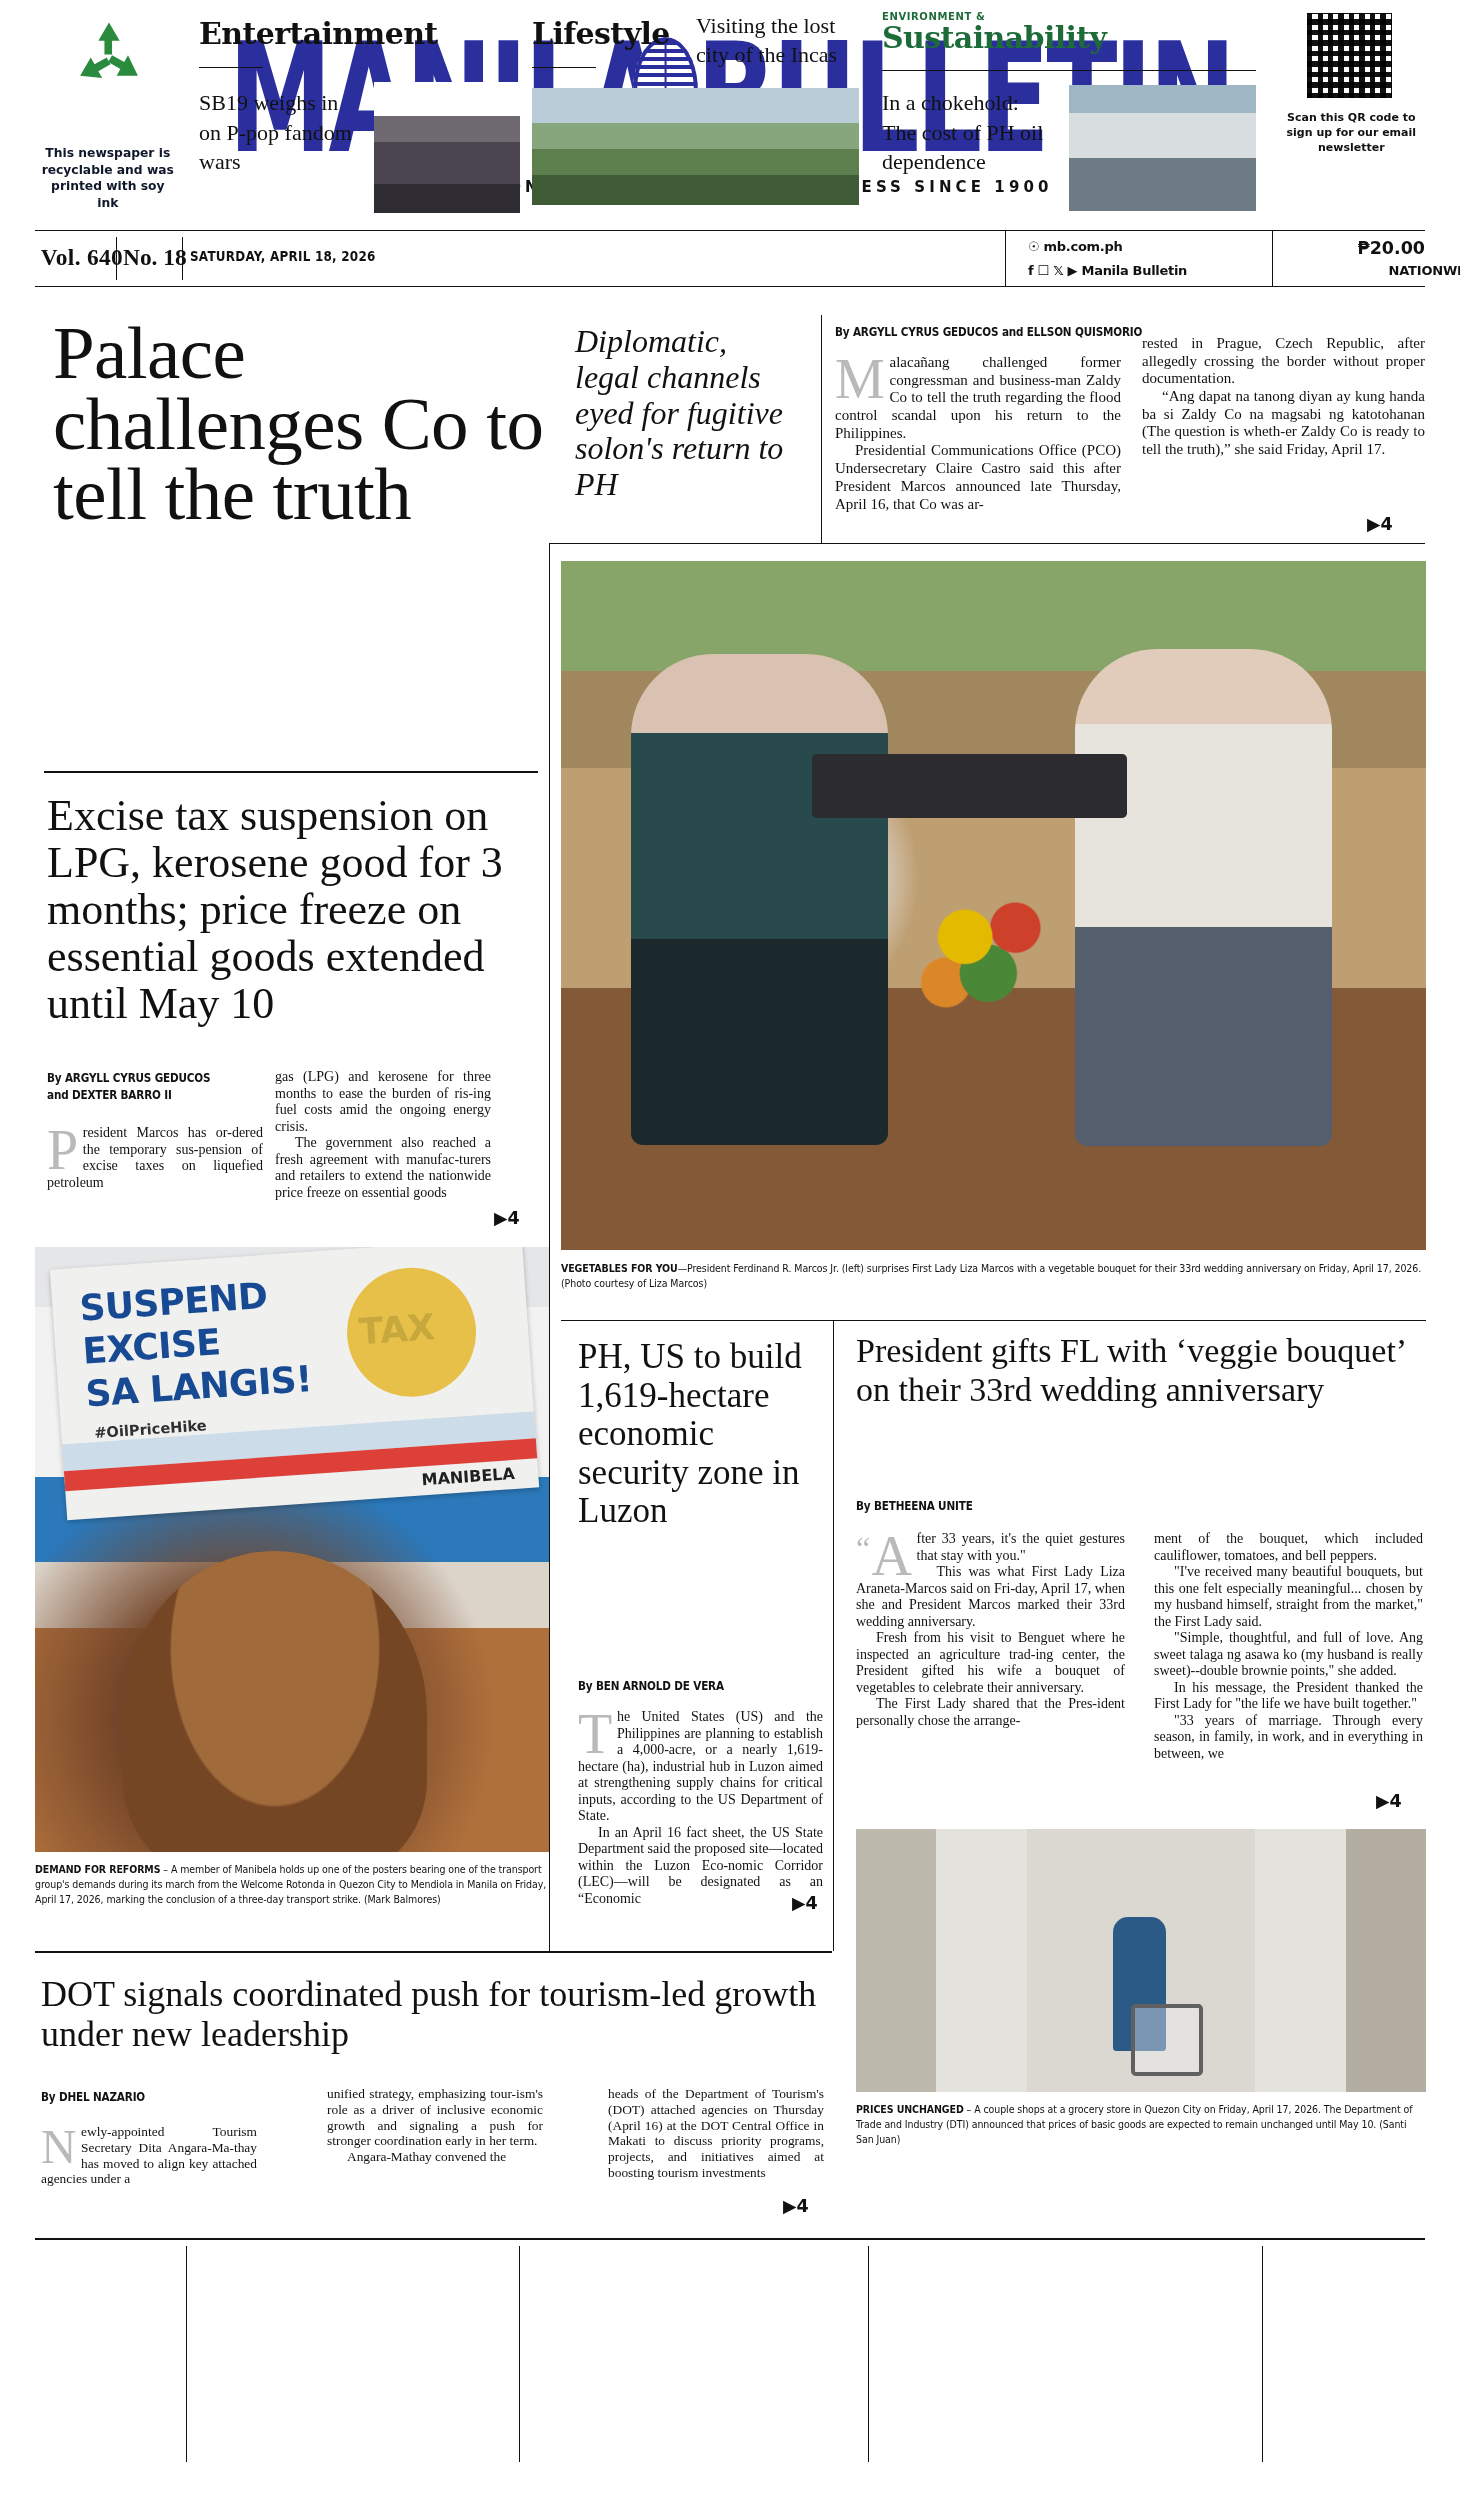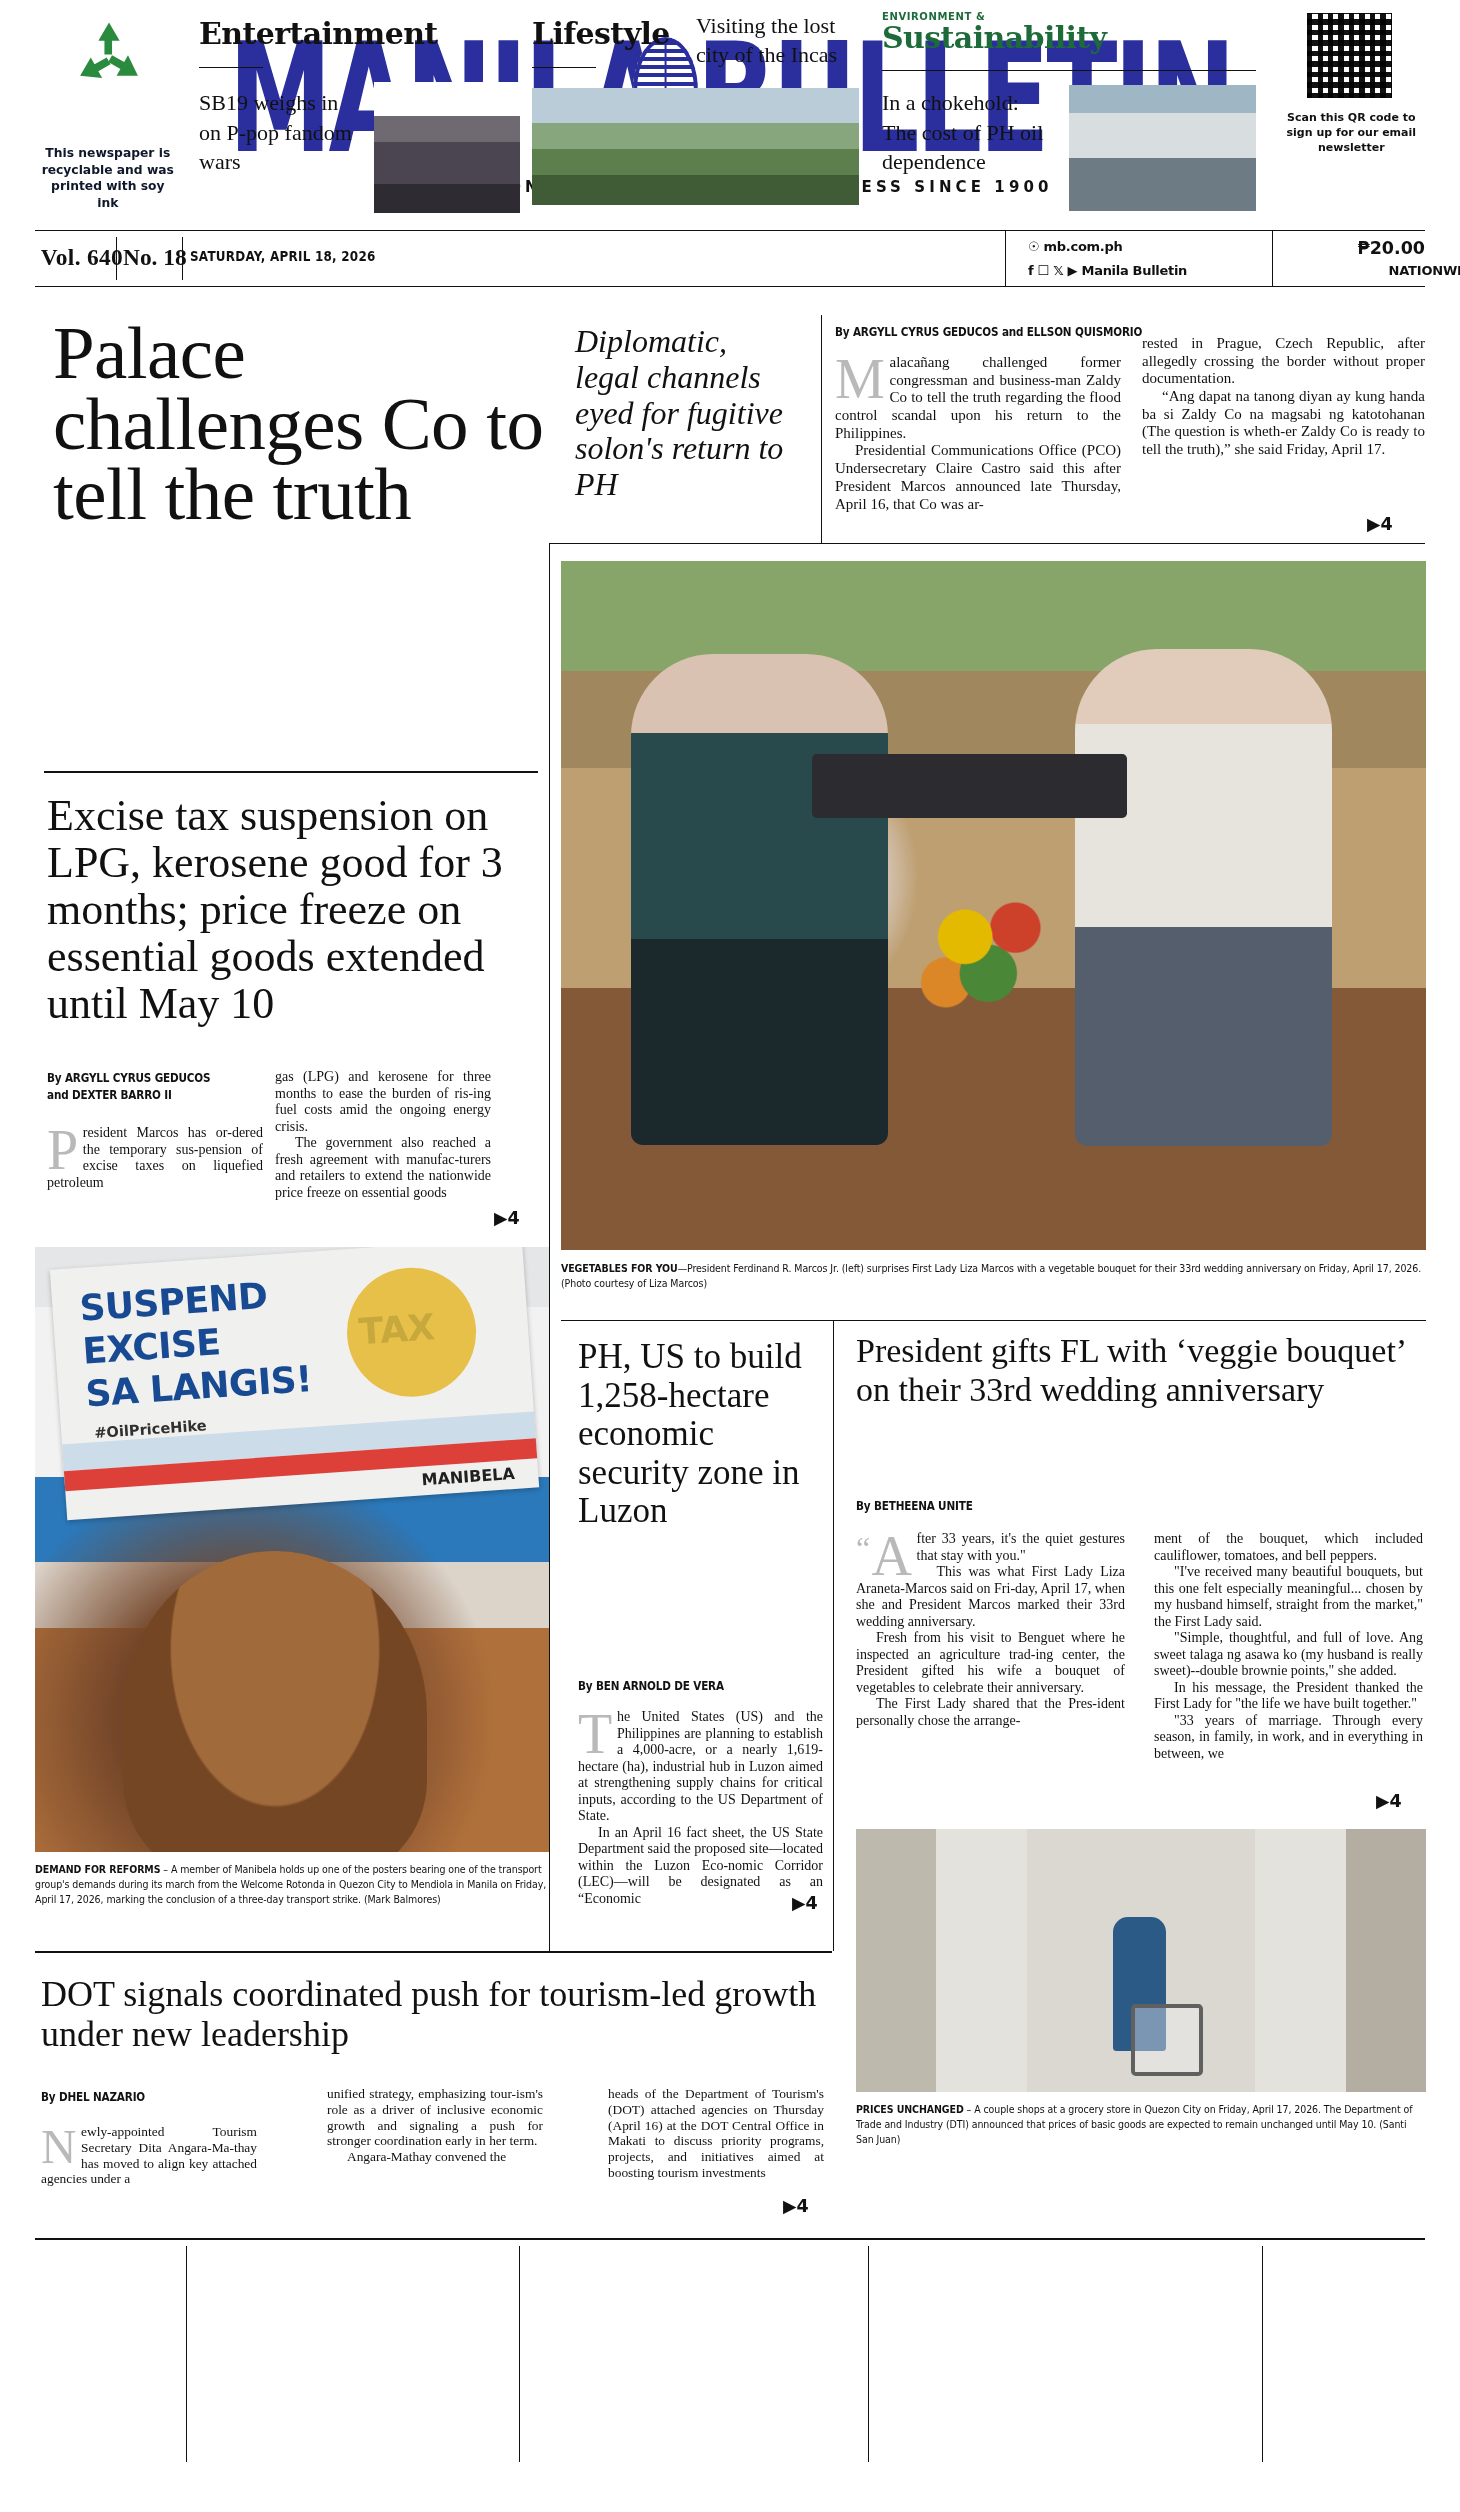--- a/index.html
+++ b/index.html
@@ -224,21 +224,21 @@
     </div>
     <div style="position:absolute;left:88px;top:304px;width:304px;height:327px;background:radial-gradient(ellipse at 50% 30%,#a9703f 0 48%,#7c4a26 49% 100%);border-radius:50% 50% 30% 30%;"></div>
     <div class="photo-tint"></div>
   </div>
 
   <div class="caption" style="position:absolute;left:35px;top:1863px;width:596px;">
     <b>DEMAND FOR REFORMS</b><span> – A member of Manibela holds up one of the posters bearing one of the transport group's demands during its march from the Welcome Rotonda in Quezon City to Mendiola in Manila on Friday, April 17, 2026, marking the conclusion of a three-day transport strike. (Mark Balmores)</span>
   </div>
 
   <div class="hrule" style="left:561px;top:1320px;width:272px;"></div>
-  <div class="hl" style="position:absolute;left:578px;top:1338px;width:251px;font-size:35px;line-height:1.1;">PH, US to build 1,258-hectare economic security zone in Luzon</div>
+  <div class="hl" style="position:absolute;left:578px;top:1338px;width:251px;font-size:35px;line-height:1.1;">PH, US to build 1,619-hectare economic security zone in Luzon</div>
 
   <div class="byline" style="position:absolute;left:578px;top:1679px;width:251px;">By BEN ARNOLD DE VERA</div>
 
   <div class="body" style="position:absolute;left:578px;top:1709px;width:245px;font-size:14px;">
     <p><span class="dropcap">T</span><span>he United States (US) and the Philippines are planning to establish a 4,000-acre, or a nearly 1,619-hectare (ha), industrial hub in Luzon aimed at strengthening supply chains for critical inputs, according to the US Department of State.</span></p>
     <p>In an April 16 fact sheet, the US State Department said the proposed site—located within the Luzon Eco-nomic Corridor (LEC)—will be designated as an “Economic</p>
   </div>
   <div class="jump" style="position:absolute;left:792px;top:1893px;">▶<span>4</span></div>
 
   <div class="vrule" style="left:833px;top:1320px;height:631px;"></div>

